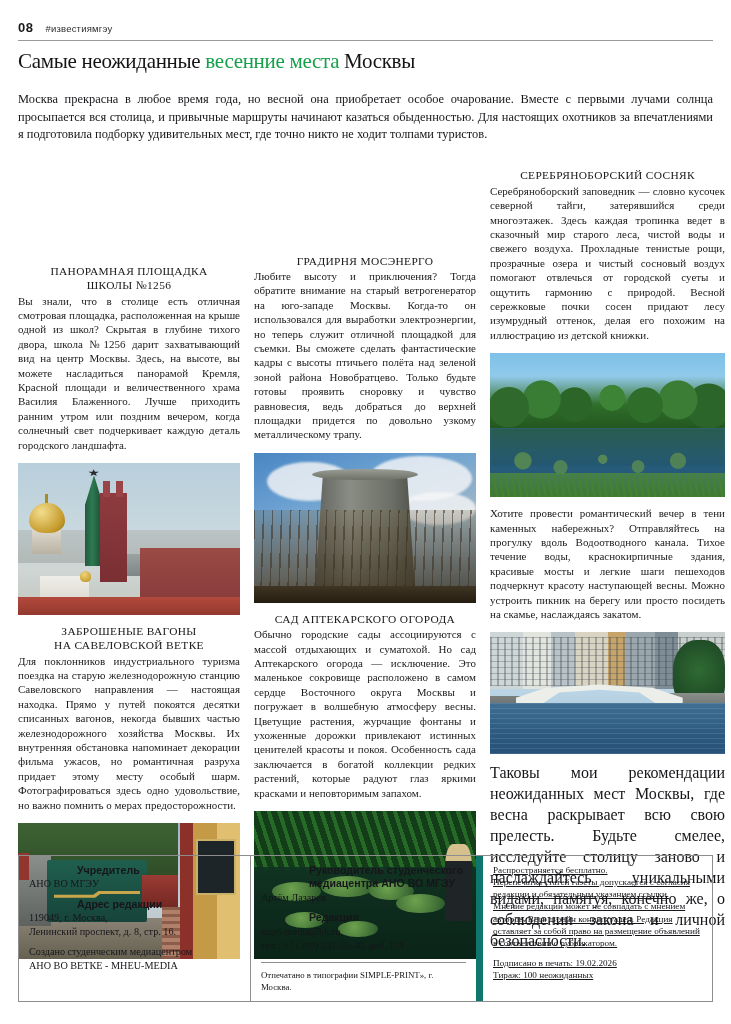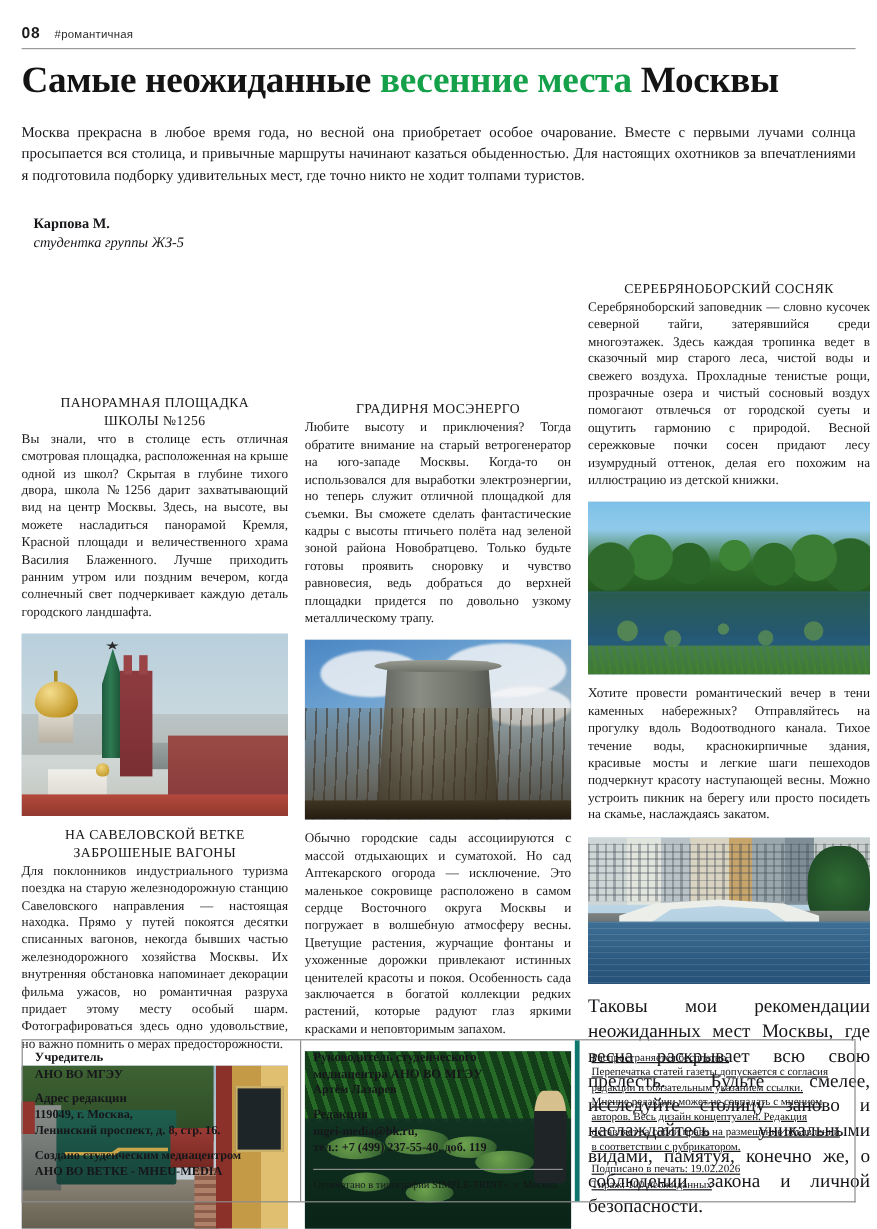--- a/index.html
+++ b/index.html
@@ -13,21 +13,21 @@
   .page{position:relative;width:731px;height:1024px;box-sizing:border-box;padding:0 18px;}
 
   
   .masthead{display:flex;align-items:baseline;gap:12px;padding-top:20px;}
   .folio{font-family:"Liberation Sans",sans-serif;font-weight:bold;font-size:13px;letter-spacing:.5px;color:#1a1a1a;}
   .hashtag{font-family:"Liberation Sans",sans-serif;font-size:9.5px;color:#2c2c2c;letter-spacing:.2px;}
   .rule-thin{border:0;border-top:1px solid #9a9a9a;margin:5px 0 0 0;height:0;}
 
   .headline{
     font-family:"Liberation Serif",serif;
-    font-weight:bold;font-size:31px;line-height:1.12;
+    font-weight:normal;font-size:21px;line-height:1.12;
     margin:9px 0 0 0;letter-spacing:-.3px;color:#141414;
   }
   .headline .accent{color:#15a04a;}
 
   .lede{
     font-size:12.4px;line-height:1.45;text-align:justify;
     margin:17px 0 0 0;
   }
 
   .byline{margin-top:23px;padding-left:10px;}
@@ -63,24 +63,24 @@
 
   
   .footer-wrap{position:absolute;left:18px;right:18px;bottom:22px;}
   .footer-rule{border-top:1px solid #8d8d8d;}
   .footer{
     display:flex;border:1px solid #8d8d8d;border-top:0;
     min-height:97px;
   }
   .fcol{padding:8px 10px 8px 10px;box-sizing:border-box;}
   .fcol.a{width:232px;flex:0 0 232px;border-right:1px solid #8d8d8d;}
-  .fcol.b{width:232px;flex:0 0 232px;border-right:4px solid #0f766e;}
+  .fcol.b{width:232px;flex:0 0 232px;border-right:7px solid #0f766e;}
   .fcol.c{flex:1 1 auto;}
-  .f-strong{font-weight:bold;font-size:10.6px;line-height:1.3;font-family:Liberation Serif, serif;}
-  .f-line{font-size:10.2px;line-height:1.32;font-weight:bold;}
+  .f-strong{font-weight:bold;font-size:10.6px;line-height:1.3;font-family:Liberation Sans, sans-serif;margin-left:48px;}
+  .f-line{font-size:10.2px;line-height:1.32;}
   .f-gap{height:7px;}
   .f-small{font-size:9.2px;line-height:1.34;text-decoration:underline;}
   .f-print{font-size:8.8px;line-height:1.3;margin-top:9px;border-top:0;}
   .fcol.b .f-print{padding-top:7px;border-top:1px solid #8d8d8d;margin-top:10px;}
 
   
   .ph{position:relative;overflow:hidden;background:#bcd;}
 
   
   .k-sky{position:absolute;inset:0;background:linear-gradient(#b8cfdc 0%,#c9d8de 45%,#cfd6d4 70%,#c2c4bd 100%);}
@@ -176,32 +176,28 @@
       repeating-linear-gradient(rgba(255,255,255,.10) 0 1px,transparent 1px 5px),
       linear-gradient(#3f6f95,#2c5a80 60%,#27527a);}
 </style>
 </head>
 <body>
 
 <div class="page">
 
   <div class="masthead">
     <span class="folio">08</span>
-    <span class="hashtag">#романтичная</span>
+    <span class="hashtag">#известиямгэу</span>
   </div>
   <hr class="rule-thin">
 
   <h1 class="headline"><span>Самые неожиданные </span><span class="accent" style="color: rgb(21, 160, 74);">весенние места</span><span> Москвы</span></h1>
 
   <p class="lede">Москва прекрасна в любое время года, но весной она приобретает особое очарование. Вместе с первыми лучами солнца просыпается вся столица, и привычные маршруты начинают казаться обыденностью. Для настоящих охотников за впечатлениями я подготовила подборку удивительных мест, где точно никто не ходит толпами туристов.</p>
 
-  <div class="byline">
-    <div class="name">Карпова М.</div>
-    <div class="role">студентка группы ЖЗ-5</div>
-  </div>
 
   <div class="cols">
 
     <div class="col">
       <div class="sect-title">
         <div>ПАНОРАМНАЯ ПЛОЩАДКА</div>
         <div>ШКОЛЫ №1256</div>
       </div>
       <p class="body-text">Вы знали, что в столице есть отличная смотровая площадка, расположенная на крыше одной из школ? Скрытая в глубине тихого двора, школа №1256 дарит захватывающий вид на центр Москвы. Здесь, на высоте, вы можете насладиться панорамой Кремля, Красной площади и величественного храма Василия Блаженного. Лучше приходить ранним утром или поздним вечером, когда солнечный свет подчеркивает каждую деталь городского ландшафта.</p>
 
@@ -214,22 +210,22 @@
         <div class="k-dome"></div>
         <div class="k-tower"></div>
         <div class="k-star"></div>
         <div class="k-red1"></div>
         <div class="k-white"></div>
         <div class="k-gold2"></div>
         <div class="k-wall"></div>
       </div>
 
       <div class="sect-title">
+        <div>ЗАБРОШЕНЫЕ ВАГОНЫ</div>
         <div>НА САВЕЛОВСКОЙ ВЕТКЕ</div>
-        <div>ЗАБРОШЕНЫЕ ВАГОНЫ</div>
       </div>
       <p class="body-text">Для поклонников индустриального туризма поездка на старую железнодорожную станцию Савеловского направления — настоящая находка. Прямо у путей покоятся десятки списанных вагонов, некогда бывших частью железнодорожного хозяйства Москвы. Их внутренняя обстановка напоминает декорации фильма ужасов, но романтичная разруха придает этому месту особый шарм. Фотографироваться здесь одно удовольствие, но важно помнить о мерах предосторожности.</p>
 
       <div class="photo train ph" title="Заброшенные вагоны">
         <div class="tr-sky"></div>
         <div class="tr-trees"></div>
         <div class="tr-ground"></div>
         <div class="tr-grey"></div>
         <div class="tr-redcar"></div>
         <div class="tr-green"></div>
@@ -251,20 +247,23 @@
         <div class="t-sky"></div>
         <div class="t-cloud" style="left:6%;top:6%;width:38%;height:26%;"></div>
         <div class="t-cloud" style="left:52%;top:2%;width:46%;height:30%;"></div>
         <div class="t-cloud" style="left:66%;top:26%;width:34%;height:22%;"></div>
         <div class="t-body"></div>
         <div class="t-rim"></div>
         <div class="t-trees"></div>
         <div class="t-ground"></div>
       </div>
 
+      <div class="sect-title">
+        <div>САД АПТЕКАРСКОГО ОГОРОДА</div>
+      </div>
       <p class="body-text">Обычно городские сады ассоциируются с массой отдыхающих и суматохой. Но сад Аптекарского огорода — исключение. Это маленькое сокровище расположено в самом сердце Восточного округа Москвы и погружает в волшебную атмосферу весны. Цветущие растения, журчащие фонтаны и ухоженные дорожки привлекают истинных ценителей красоты и покоя. Особенность сада заключается в богатой коллекции редких растений, которые радуют глаз яркими красками и неповторимым запахом.</p>
 
       <div class="photo garden ph" title="Сад Аптекарского огорода">
         <div class="g-bg"></div>
         <div class="g-leaf"></div>
         <div class="g-water"></div>
         <div class="g-pad" style="left:8%;top:48%;width:22%;height:13%;"></div>
         <div class="g-pad" style="left:30%;top:44%;width:24%;height:14%;"></div>
         <div class="g-pad" style="left:52%;top:48%;width:20%;height:12%;"></div>
         <div class="g-pad" style="left:64%;top:56%;width:22%;height:13%;"></div>

